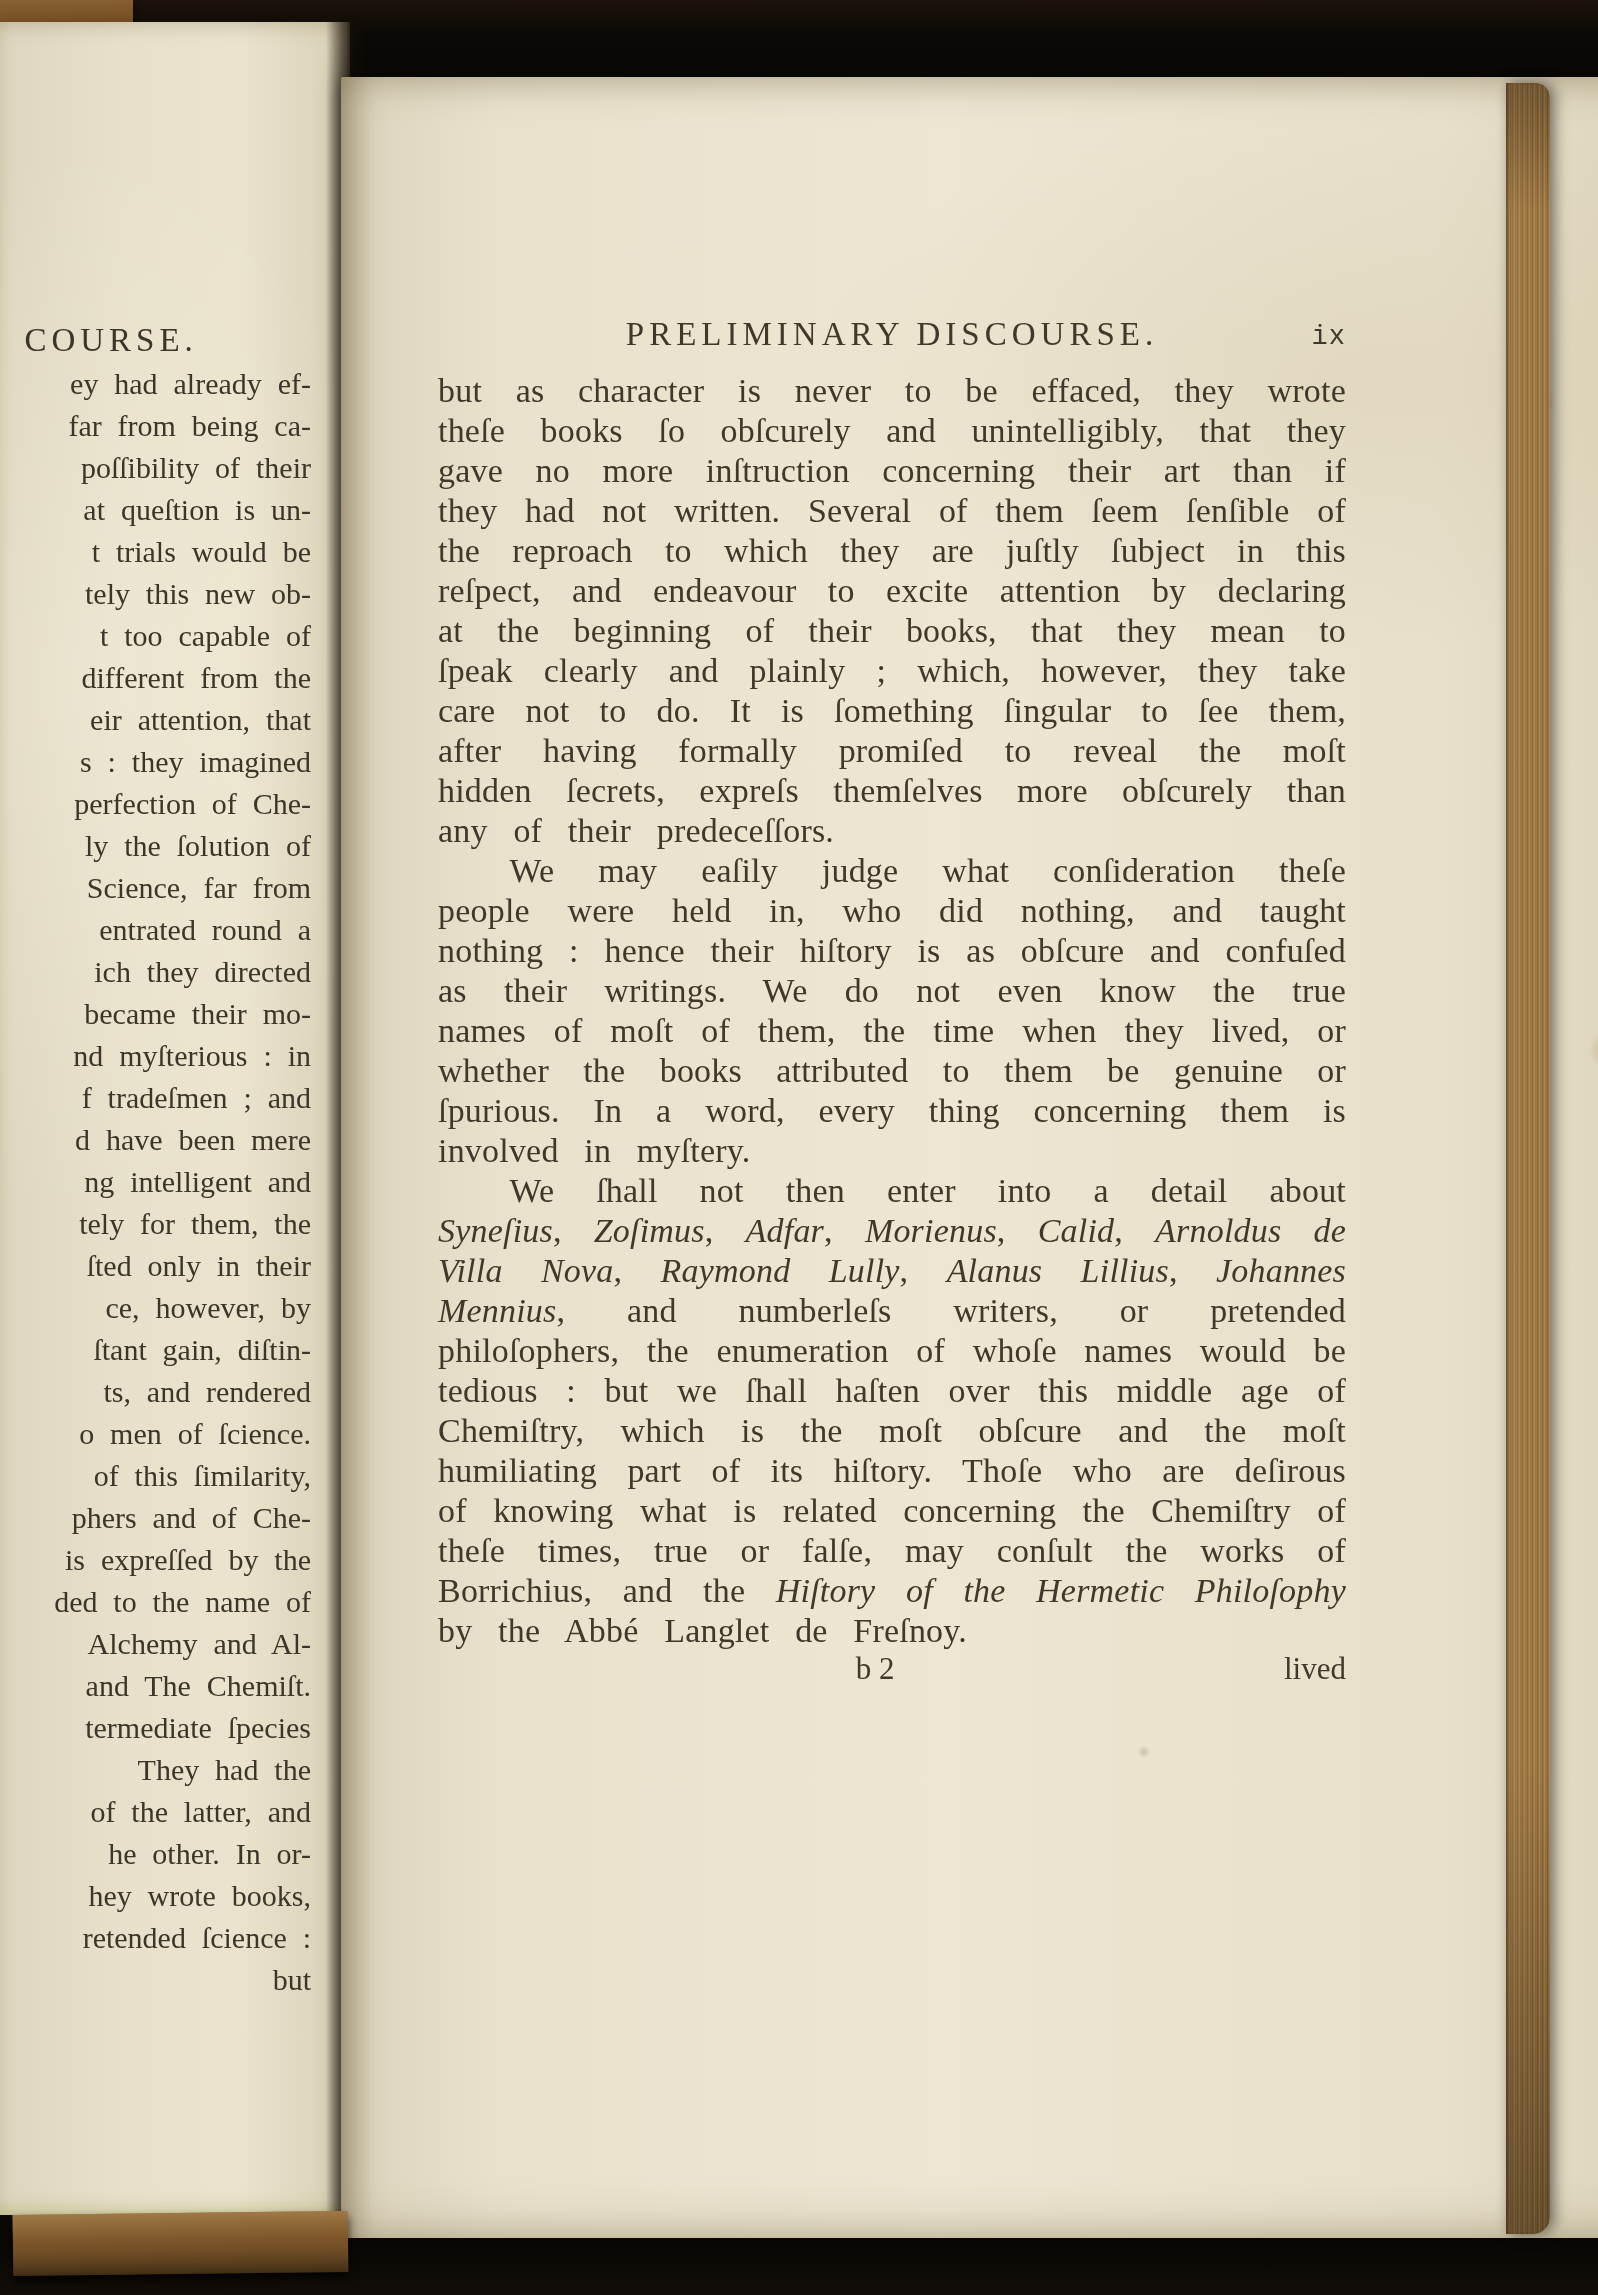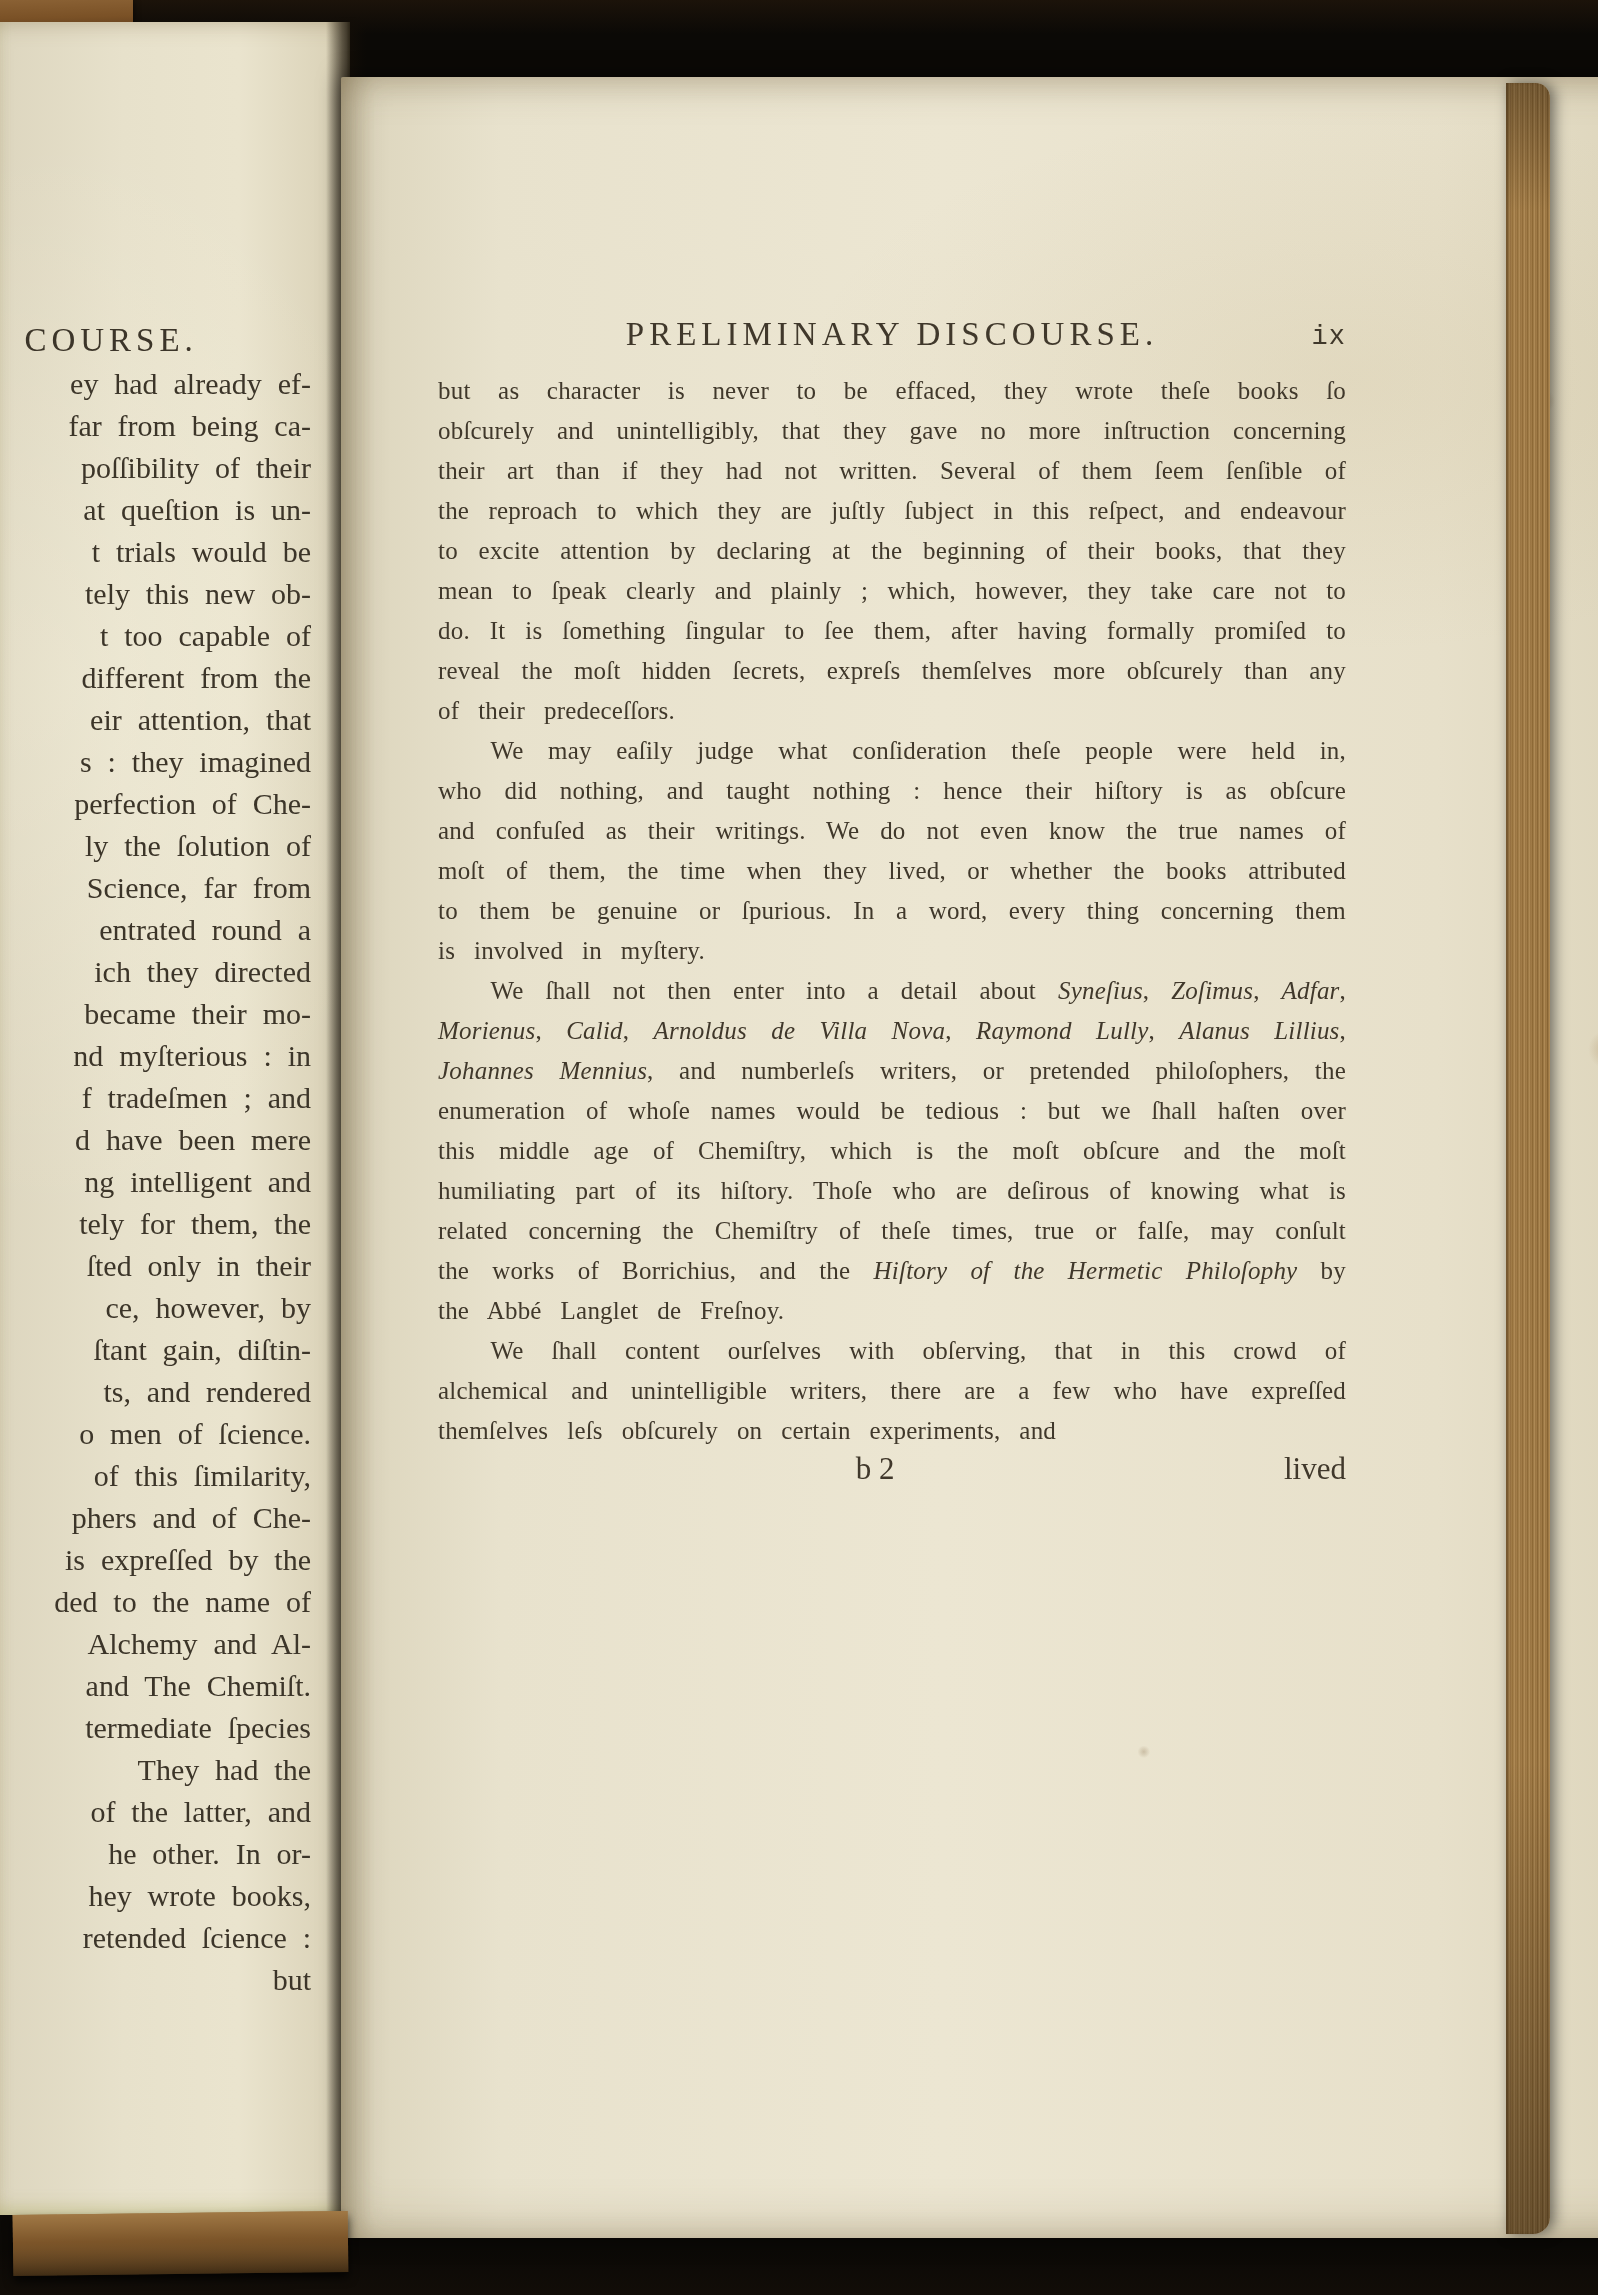--- a/index.html
+++ b/index.html
@@ -58,21 +58,21 @@
     box-shadow:
       inset 0 19px 39px -14.4px rgba(125,108,70,.38),
       inset 0 -25.5px 50px -19px rgba(125,103,62,.33),
       inset 22px 0 44px -22px rgba(60,45,22,.45),
       0 0 22px rgba(0,0,0,.5);
   }
   .rp-content{position:absolute;left:97px;top:239px;width:908px;color:#40382b;}
   .rp-header{position:relative;height:37px;text-align:center;}
   .rp-title{font-size:33px;letter-spacing:5px;white-space:nowrap;}
   .rp-folio{position:absolute;right:0;bottom:1.1px;font-size:27px;letter-spacing:1.1px;font-family:Liberation Mono, monospace;}
-  .rp-body{margin-top:18px;font-size:25px;line-height:40px;text-align:justify;word-spacing:.5em;letter-spacing:0.2px;}
+  .rp-body{margin-top:18px;font-size:34px;line-height:40px;text-align:justify;word-spacing:.5em;letter-spacing:0.2px;}
   .rp-body p{margin:0;}
   .rp-body p.indent{text-indent:2.1em;}
   .rp-footer{position:relative;height:41px;font-size:31px;text-align:right;}
   .rp-sig{position:absolute;left:46%;}
   .rp-catch{position:absolute;right:0;}
   
   .fore-edge{
     position:absolute;left:1506px;top:83px;width:44px;height:2151px;
     border-radius:0 14.4px 16.7px 0;
     background:
@@ -139,21 +139,20 @@
   <div class="right-page">
     <div class="rp-content">
       <div class="rp-header">
         <span class="rp-title">PRELIMINARY DISCOURSE.</span>
         <span class="rp-folio">ix</span>
       </div>
       <div class="rp-body">
           <p class=""><span>but as character is never to be effaced, they wrote theſe books ſo obſcurely and unintelligibly, that they gave no more inſtruction concerning their art than if they had not written.  Several of them ſeem ſenſible of the reproach to which they are juſtly ſubject in this reſpect, and endeavour to excite attention by declaring at the beginning of their books, that they mean to ſpeak clearly and plainly ; which, however, they take care not to do.  It is ſomething ſingular to ſee them, after having formally promiſed to reveal the moſt hidden ſecrets, expreſs themſelves more obſcurely than any of their predeceſſors.</span></p>
           <p class="indent"><span>We may eaſily judge what conſideration theſe people were held in, who did nothing, and taught nothing :  hence their hiſtory is as obſcure and confuſed as their writings.  We do not even know the true names of moſt of them, the time when they lived, or whether the books attributed to them be genuine or ſpurious.  In a word, every thing concerning them is involved in myſtery.</span></p>
           <p class="indent"><span>We ſhall not then enter into a detail about </span><i>Syneſius</i><span>, </span><i>Zoſimus</i><span>, </span><i>Adfar</i><span>, </span><i>Morienus</i><span>, </span><i>Calid</i><span>, </span><i>Arnoldus de Villa Nova</i><span>, </span><i>Raymond Lully</i><span>, </span><i>Alanus Lillius</i><span>, </span><i>Johannes Mennius</i><span>, and numberleſs writers, or pretended philoſophers, the enumeration of whoſe names would be tedious :  but we ſhall haſten over this middle age of Chemiſtry, which is the moſt obſcure and the moſt humiliating part of its hiſtory.  Thoſe who are deſirous of knowing what is related concerning the Chemiſtry of theſe times, true or falſe, may conſult the works of Borrichius, and the </span><i>Hiſtory of the Hermetic Philoſophy</i><span> by the Abbé Langlet de Freſnoy.</span></p>
-          <p class="indent"><span>We ſhall content ourſelves with obſerving, that in this crowd of alchemical and unintelligible writers, there are a few who have expreſſed themſelves leſs obſcurely on certain experiments, and</span></p>
         </div>
       <div class="rp-footer">
         <span class="rp-sig">b 2</span>
         <span class="rp-catch">lived</span>
       </div>
     </div>
   </div>
 
   <div class="fore-edge"></div>
 

